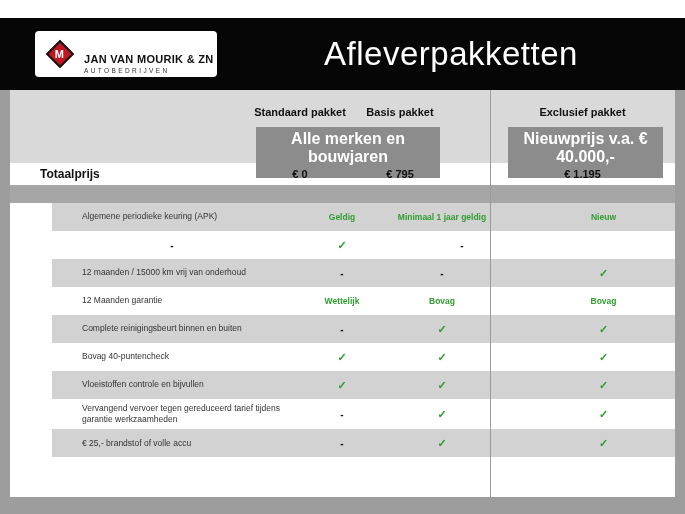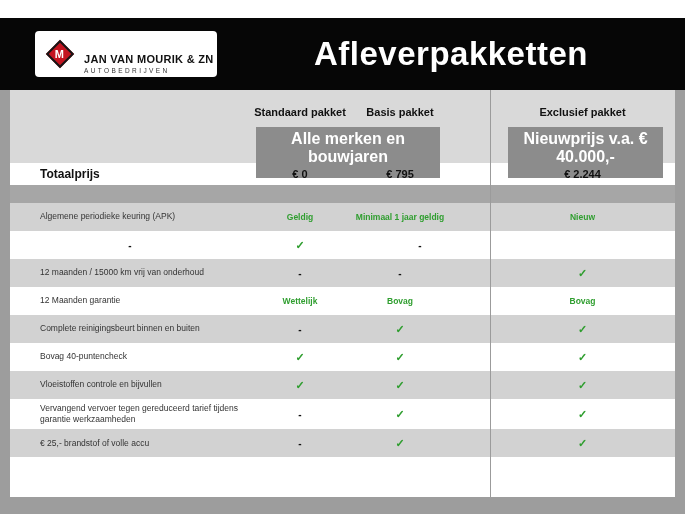--- a/index.html
+++ b/index.html
@@ -36,21 +36,21 @@
   }
   .logo-mark span {
     transform:rotate(-45deg);
     color:#fff; font-weight:700; font-size:11px; line-height:1;
   }
   .logo-text { display:flex; flex-direction:column; line-height:1.1;margin-top:19px; }
   .logo-name { font-weight:700; font-size:11px; color:#111; letter-spacing:.3px; white-space:nowrap; }
   .logo-sub  { font-size:6.5px; color:#333; letter-spacing:2.4px; margin-top:2px; white-space:nowrap; }
   .page-title {
     flex:1; text-align:center;
-    color:#ffffff; font-weight:700; font-size:33px; letter-spacing:.5px;
+    color:#ffffff; font-weight:400; font-size:33px; letter-spacing:.5px;
   }
 
   
   .rail { position:absolute; top:90px; bottom:0; width:10px; background:var(--frame-gray,#9d9d9d); }
   .rail.left { left:0; } .rail.right { right:0; }
   .bottom-bar { position:absolute; left:0; right:0; bottom:0; height:17px; background:var(--frame-gray,#9d9d9d); }
 
   
   .table {
     position:absolute; left:10px; right:10px; top:90px; bottom:17px;
@@ -76,21 +76,21 @@
   .badge.b1 { grid-column:2 / 4; margin:0 10px 0 6px; }
   .badge.b2 { grid-column:4; margin-left:58px; margin-right:12px; }
 
   .total-row { height:22px; align-items:center; background:#fff; }
   .total-label { padding-left:30px; font-weight:700; font-size:12px; color:#111; }
   .total-value { text-align:center; font-weight:700; font-size:11px; color:#111; }
   .total-value.last { padding-left:40px; }
 
   .band { height:18px; background:var(--band-gray,#a6a6a6); }
 
-  .row { min-height:28px; align-items:center; background:#fff; }
+  .row { min-height:28px; align-items:center; background:#fff;margin-left:42px; }
   .row.alt { background:var(--row-gray,#d2d2d2); }
   .row-label { padding:4px 10px 4px 30px; font-size:8.5px; color:#333; line-height:1.3; }
   .cell { text-align:center; white-space:nowrap; }
   .cell.last { padding-left:40px; }
   .cell[data-kind="check"] { color:var(--green,#2f9e2f); font-weight:700; font-size:11px; }
   .cell[data-kind="dash"]  { color:#111; font-weight:700; font-size:10px; }
   .cell[data-kind="label"] { color:var(--green,#2f9e2f); font-weight:700; font-size:8.5px; }
 </style>
 </head>
 <body>
@@ -122,21 +122,21 @@
     <div class="col-head c4">Exclusief pakket</div>
     <div class="col-head c3">Basis pakket</div>
     <div class="badge b1">Alle merken en bouwjaren</div>
     <div class="badge b2">Nieuwprijs v.a. € 40.000,-</div>
   </div>
 
   <div class="total-row grid4">
     <div class="total-label">Totaalprijs</div>
     <div class="total-value">€ 0</div>
     <div class="total-value">€ 795</div>
-    <div class="total-value last">€ 2.244</div>
+    <div class="total-value last">€ 1.195</div>
   </div>
 
   <div class="band"></div>
 
   <div class="row alt grid4">
     <div class="row-label">Algemene periodieke keuring (APK)</div>
     <div class="cell" data-kind="label">Geldig</div>
     <div class="cell" data-kind="label">Minimaal 1 jaar geldig</div>
     <div class="cell last" data-kind="label">Nieuw</div>
   </div>

